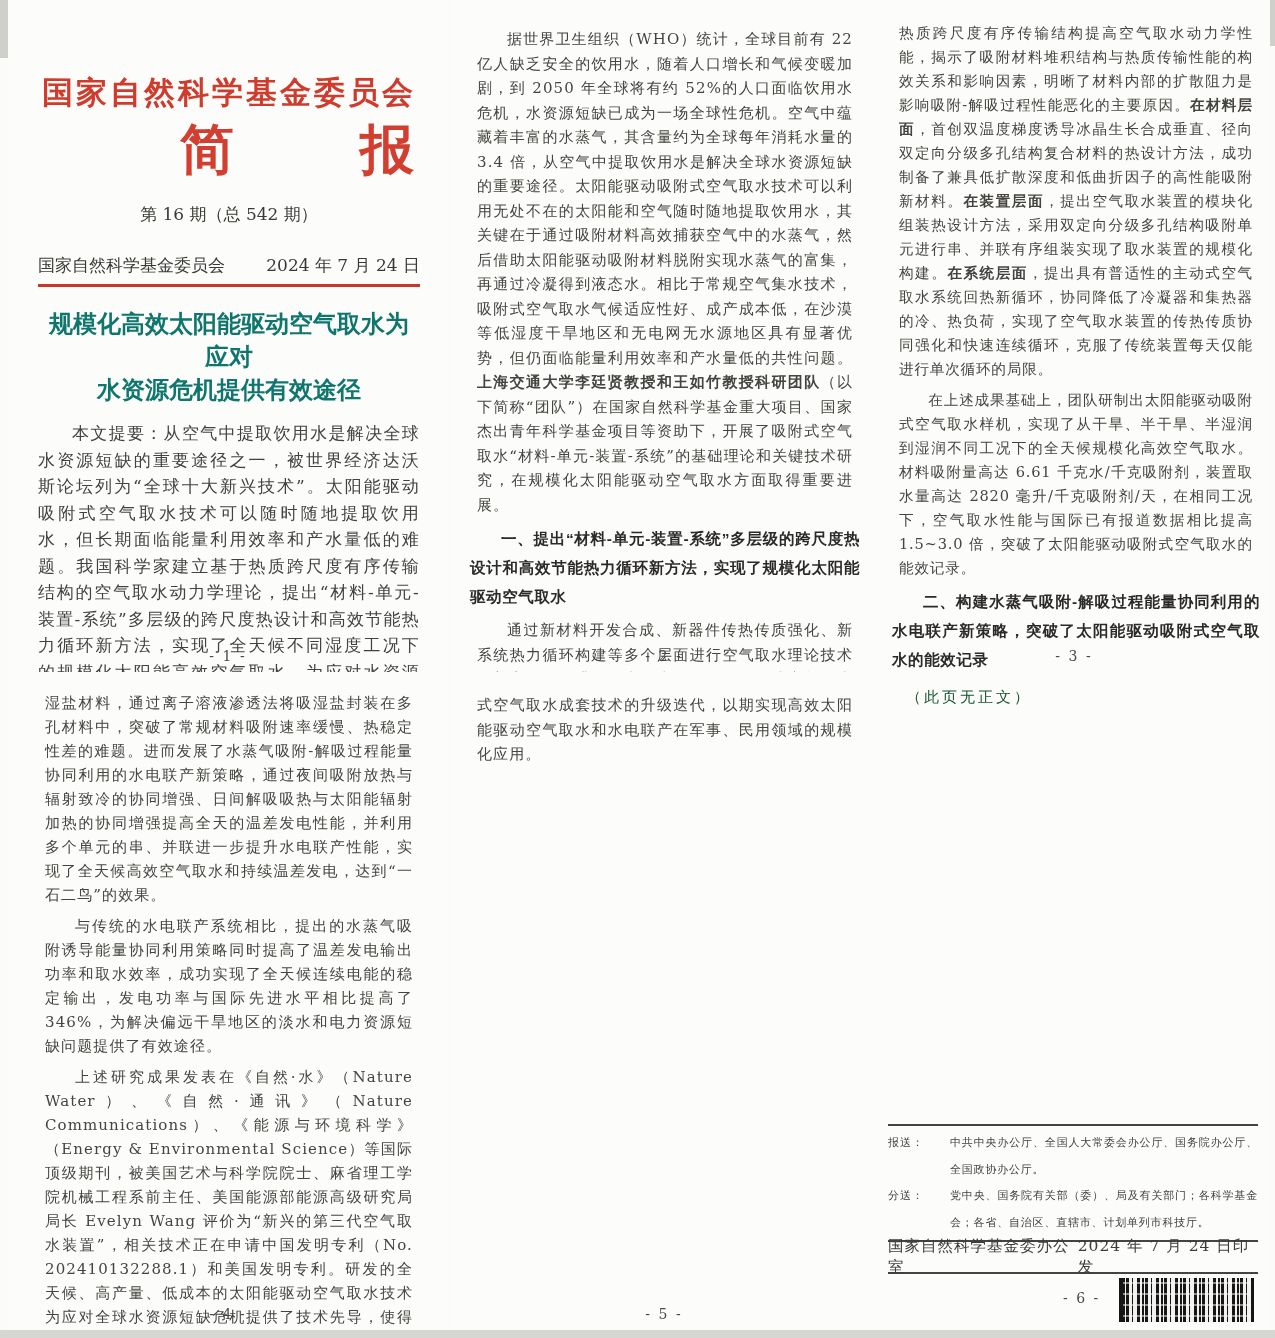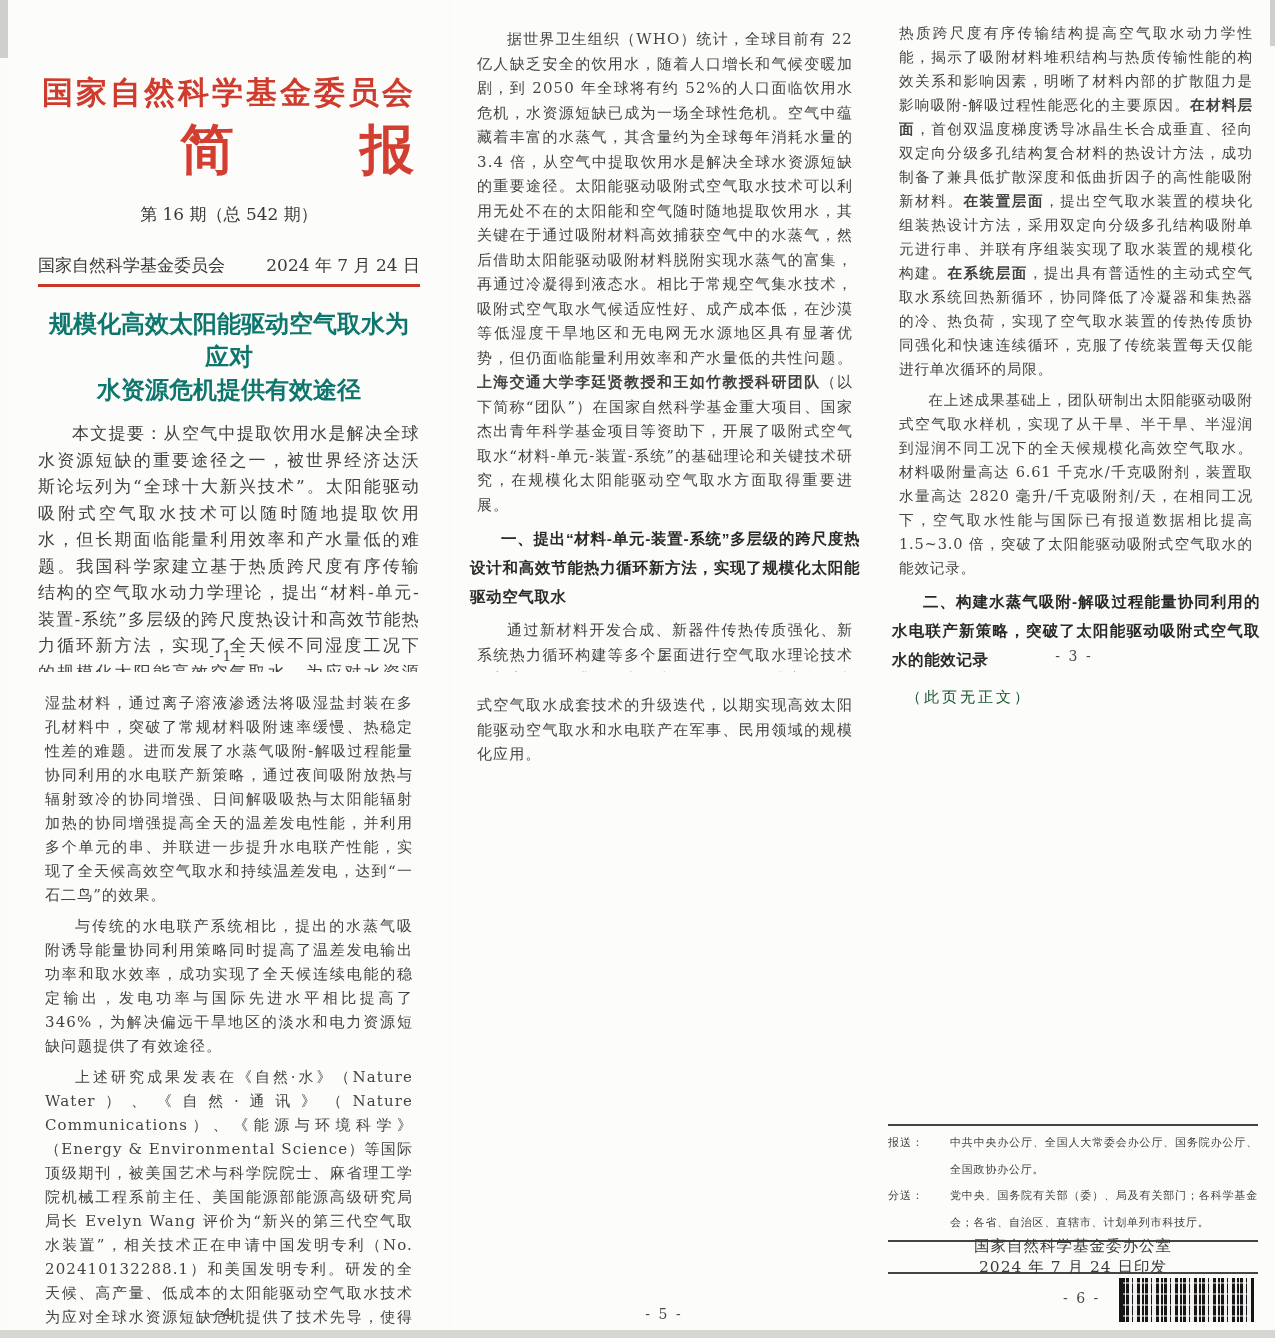--- a/index.html
+++ b/index.html
@@ -67,21 +67,21 @@
   .pg-num{position:absolute;bottom:8px;left:0;right:0;text-align:center;font-size:14px;color:#4a4947;letter-spacing:2px;}
 
   
   .p6-note{margin:16px 0 0 28px;font-size:15px;letter-spacing:3px;color:#14532d;}
   .p6-bottom{position:absolute;left:10px;right:12px;bottom:6px;}
   .rule{height:2px;background:#454442;}
   .dist{padding:4px 0 4px 0;}
   .dist-row{display:flex;font-size:11px;line-height:26.5px;color:#413f3d;justify-content:space-between;}
   .dist-label{flex:none;width:62px;letter-spacing:1px;}
   .dist-text{flex:1;text-align:justify;letter-spacing:0.8px;}
-  .issuer-row{display:flex;justify-content:center;align-items:center;font-size:15.5px;height:30px;color:#3c3b39;letter-spacing:1px;flex-direction:column;}
+  .issuer-row{display:flex;justify-content:flex-end;align-items:center;font-size:15.5px;height:30px;color:#3c3b39;letter-spacing:1px;}
   .p6-foot{position:relative;height:50px;}
   .p6-num{position:absolute;left:175px;top:16px;font-size:14px;letter-spacing:2px;color:#4a4947;}
   .barcode{
     position:absolute;right:4px;top:4px;width:128px;height:44px;
     border-left:4px solid #151515;border-right:3px solid #151515;
     background-image:
       repeating-linear-gradient(0deg, rgba(250,250,248,0) 0 5px, rgba(250,250,248,0.5) 5px 7px, rgba(250,250,248,0) 7px 11px),
       repeating-linear-gradient(90deg,#161616 0 2px,#f2f1ee 2px 3px,#161616 3px 6px,#f2f1ee 6px 9px,#161616 9px 10px,#f2f1ee 10px 14px,#161616 14px 17px,#f2f1ee 17px 19px);
   }
 </style>

